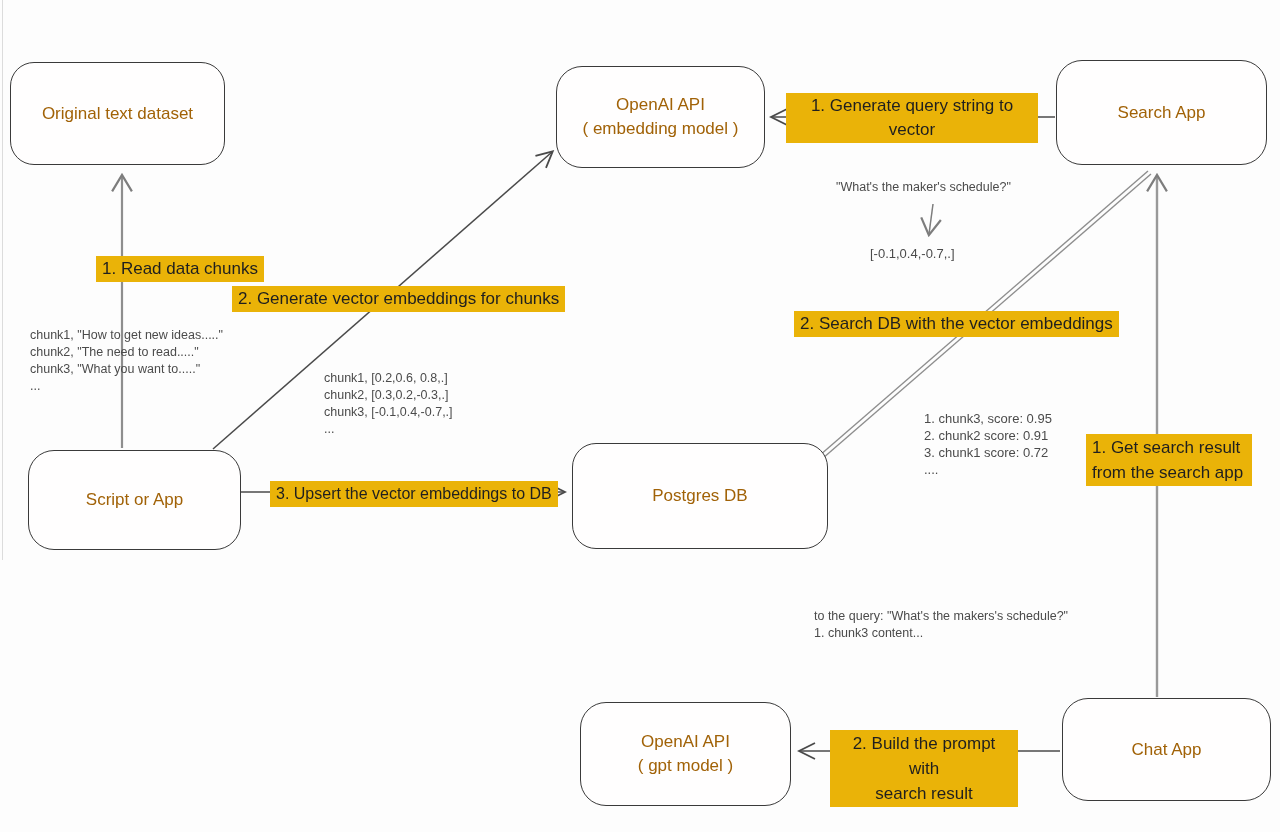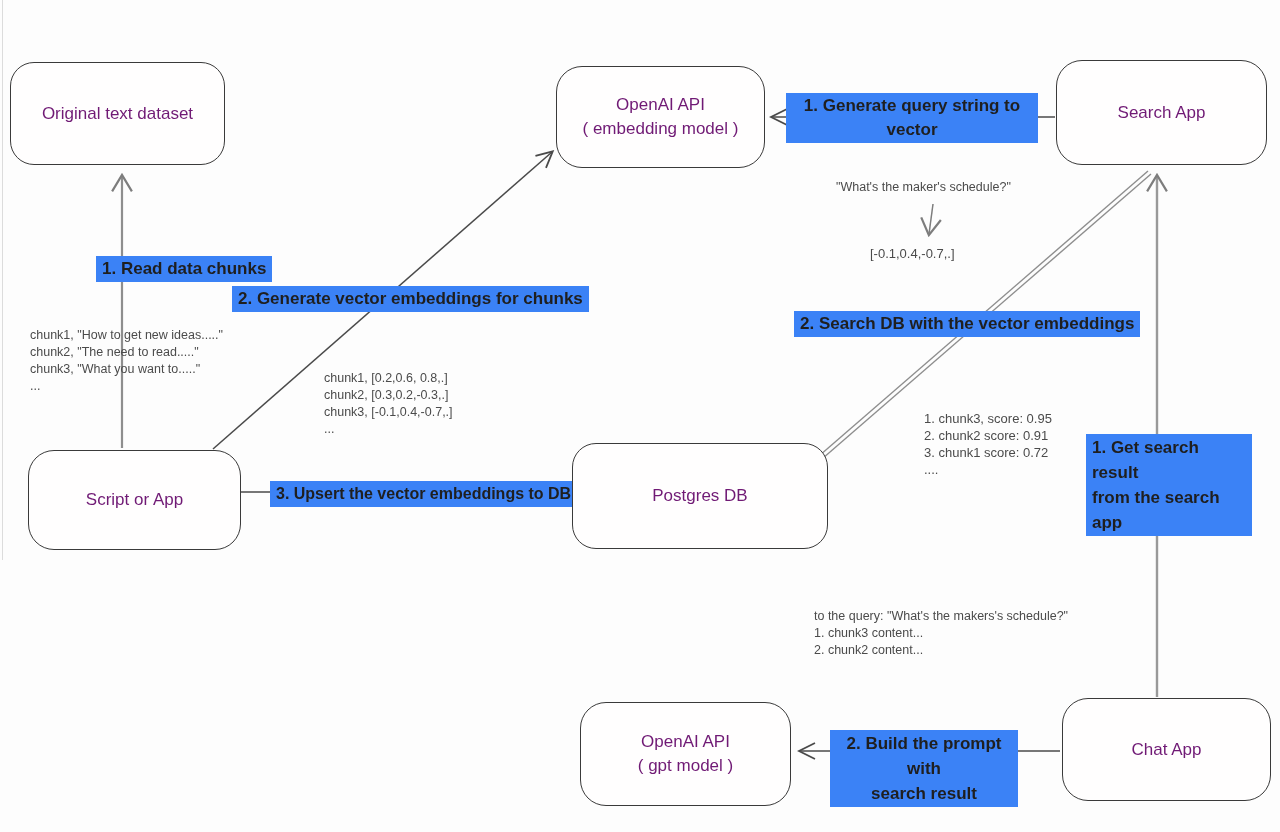--- a/index.html
+++ b/index.html
@@ -17,37 +17,37 @@
     background:#dcdcdc;
   }
   svg.wires { position:absolute; left:0; top:0; z-index:1; }
 
   .node {
     position:absolute; z-index:3;
     background:#fffefe;
     border:1.7px solid #3a3a3a;
     border-radius:26px;
     display:flex; flex-direction:column; align-items:center; justify-content:center;
-    font-size:17px; line-height:24px; color:#701a75;
+    font-size:17px; line-height:24px; color:#a16207;
     text-align:center;
   }
   .box-original { left:10px;  top:62px;  width:215px; height:103px; border-radius:24px; }
   .box-embed    { left:556px; top:66px;  width:209px; height:102px; }
   .box-search   { left:1056px;top:60px;  width:211px; height:105px; }
   .box-script   { left:28px;  top:450px; width:213px; height:100px;align-items:center; }
   .box-postgres { left:572px; top:443px; width:256px; height:106px; border-radius:24px; }
   .box-gpt      { left:580px; top:702px; width:211px; height:104px; }
   .box-chat     { left:1062px;top:698px; width:209px; height:103px; }
 
   .edge-label {
     position:absolute; z-index:2;
     font-size:17px; color:#1f1f1f; line-height:24px;
     white-space:nowrap;
   }
-  .masked { background:#3b82f6; padding:1px 6px;font-weight:bold; }
+  .masked { background:#eab308; padding:1px 6px; }
   .lbl-read        { left:48px;  top:256px;margin-left:48px; }
   .lbl-genembed    { left:232px; top:286px; }
   .lbl-upsert      { left:270px; top:481px; font-size:16px; }
   .lbl-query       { left:786px; top:93px;  width:252px; text-align:center; white-space:normal; }
   .lbl-searchdb    { left:794px; top:311px; }
   .lbl-getresult   { left:1086px;top:407px; width:166px; white-space:normal; line-height:25px;margin-top:27px; }
   .lbl-buildprompt { left:830px; top:730px; width:188px; text-align:center; white-space:normal; line-height:25px; }
 
   .annotation {
     position:absolute; z-index:2;
@@ -167,14 +167,13 @@
 <div class="annotation ann-scores">
   <div>1. chunk3, score: 0.95</div>
   <div>2. chunk2 score: 0.91</div>
   <div>3. chunk1 score: 0.72</div>
   <div>....</div>
 </div>
 
 <div class="annotation ann-prompt">
   <div>to the query: "What's the makers's schedule?"</div>
   <div>1. chunk3 content...</div>
-  <div>2. chunk2 content...</div>
 </div>
 
 </body></html>

